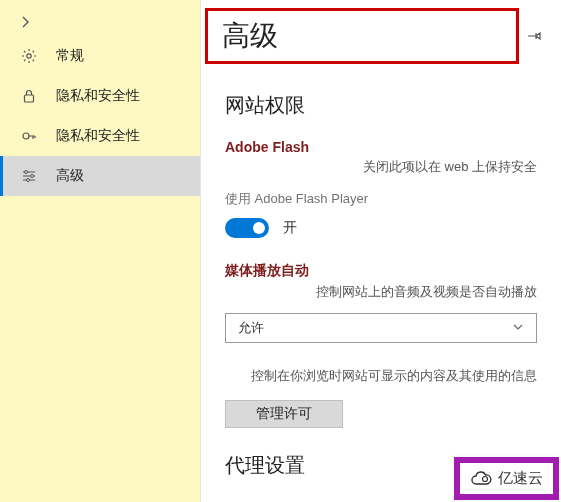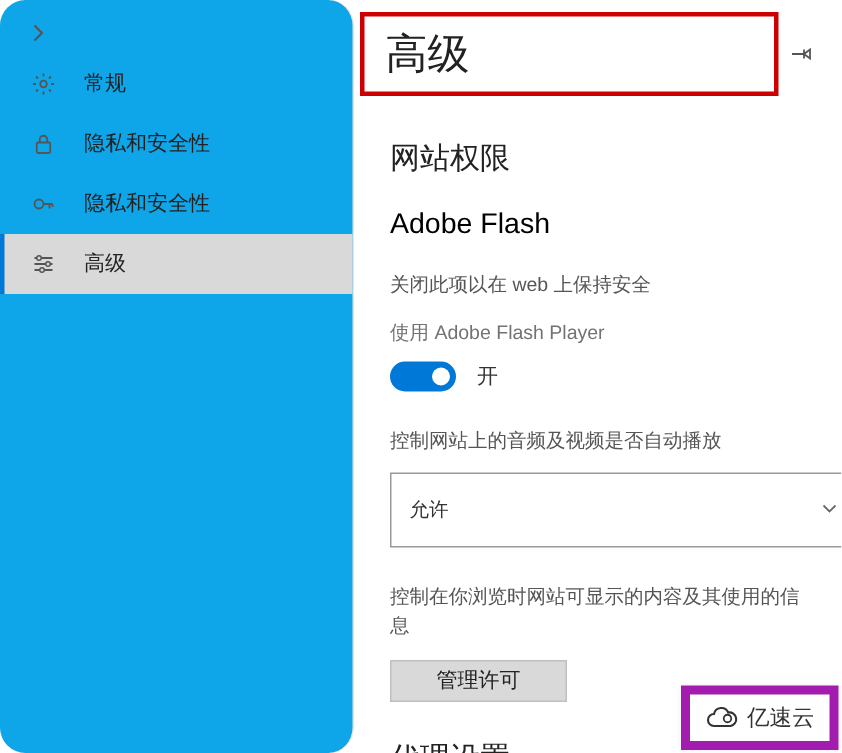--- a/index.html
+++ b/index.html
@@ -8,26 +8,25 @@
       font-size: 13px;
       color: #333;
       background: #fff;
       width: 561px;
       height: 502px;
       overflow: hidden;
       position: relative;
       display: flex;
     }
     .sidebar {
-      width: 236px;
-      background: #0ea5e9;
+      width: 201px;
+      background: #fef9c3;
       border-right: 1px solid #e5e5e5;
       padding-top: 8px;
       flex-shrink: 0;
-      border-radius: 17px;
     }
     .sidebar-row {
       display: flex;
       align-items: center;
       height: 40px;
       padding: 0 10px 0 20px;
       cursor: pointer;
       color: #333;
     }
     .sidebar-back {
@@ -90,30 +89,31 @@
       font-size: 20px;
       font-weight: 400;
       margin: 8px 0 20px 0;
       color: #222;
     }
     .section-title.small-gap {
       margin-top: 24px;
       margin-bottom: 2px;
     }
     .item-title {
-      font-size: 19px;
-      font-weight: 400;
-      color: #000000;
+      font-size: 14px;
+      font-weight: 700;
+      color: #7f1d1d;
       margin-top: 4px;
     }
     .item-desc {
       font-size: 13px;
       color: #555;
-      margin-top: 20px;
+      margin-top: 3px;
       line-height: 1.4;
+      text-align: right;
     }
     .item-subline {
       font-size: 13px;
       color: #737373;
       margin-top: 14px;
     }
     .toggle-row {
       display: flex;
       align-items: center;
       margin-top: 10px;
@@ -139,21 +139,21 @@
       margin-left: 14px;
       font-size: 14px;
       color: #333;
     }
     .group {
       margin-top: 24px;
     }
     .select-box {
       margin-top: 12px;
       border: 1px solid #999;
-      height: 50px;
+      height: 30px;
       display: flex;
       align-items: center;
       justify-content: space-between;
       padding: 0 12px;
       background: #fff;
       cursor: pointer;
       width: 312px;
     }
     .select-text {
       font-size: 13px;
@@ -270,20 +270,21 @@
       <div class="item-subline">使用 Adobe Flash Player</div>
       <div class="toggle-row">
         <div class="toggle">
           <div class="toggle-knob"></div>
         </div>
         <div class="toggle-label">开</div>
       </div>
     </div>
 
     <div class="group">
+      <div class="item-title">媒体播放自动</div>
       <div class="item-desc">控制网站上的音频及视频是否自动播放</div>
       <div class="select-box">
         <span class="select-text">允许</span>
         <span class="select-chevron">
           <svg width="12" height="12" viewBox="0 0 12 12">
               <path d="M2 4 L6 8 L10 4" stroke="#666" stroke-width="1.2" fill="none"></path>
             </svg>
         </span>
       </div>
     </div>

